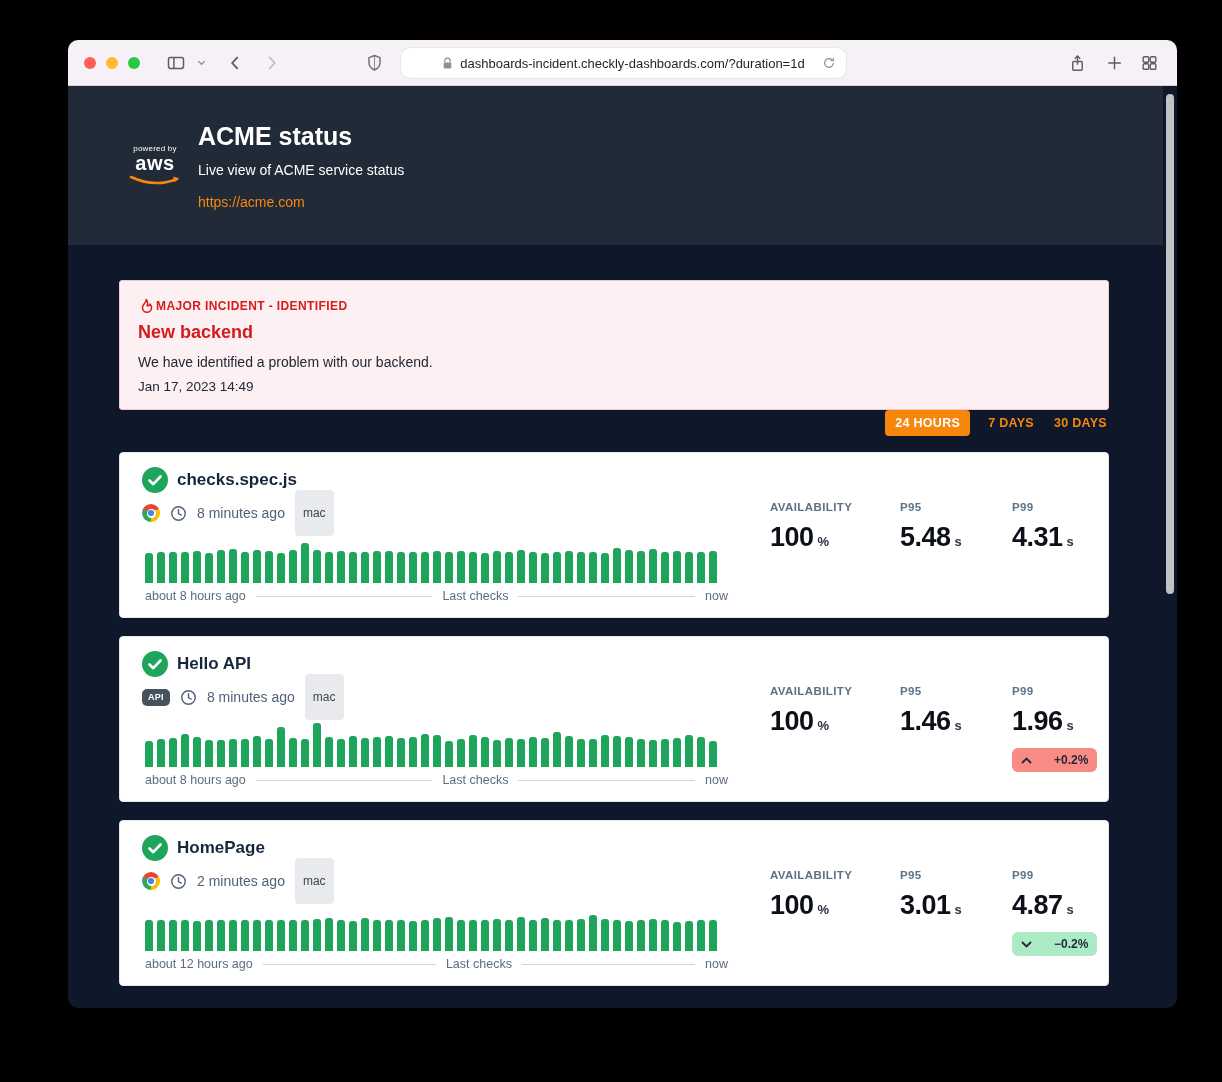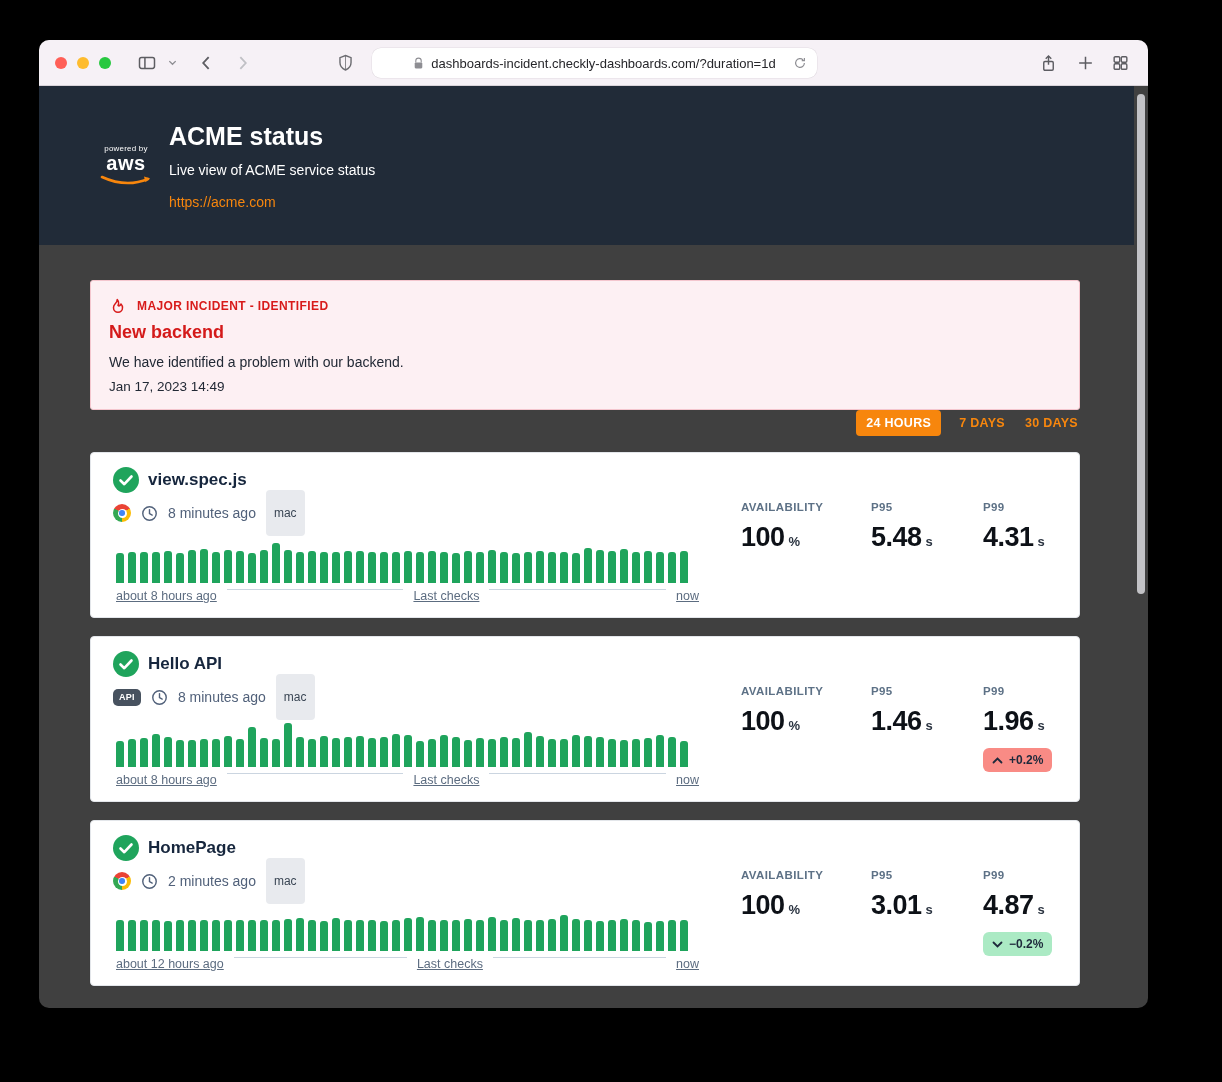--- a/index.html
+++ b/index.html
@@ -1,21 +1,21 @@
 <!DOCTYPE html>
 <html><head>
 <meta charset="utf-8">
 <style>
   * { margin:0; padding:0; box-sizing:border-box; }
   html,body { width:1222px; height:1082px; background:#000; font-family:"Liberation Sans","DejaVu Sans",sans-serif; }
   .stage { position:relative; width:1222px; height:1082px; background:#000; overflow:hidden; }
 
   
-  .window { position:absolute; left:39px; top:40px; width:1109px; height:968px;
-            background:#404040; border-radius:10px; overflow:hidden; }
+  .window { position:absolute; left:68px; top:40px; width:1109px; height:968px;
+            background:#0f172a; border-radius:10px; overflow:hidden; }
 
   
   .toolbar { position:relative; height:46px; background:#f6f1f6; border-bottom:1px solid #d9d3d9; }
   .tl { position:absolute; top:17px; width:12px; height:12px; border-radius:50%; }
   .tl.red { left:16px; background:#ff5f57; }
   .tl.yellow { left:38px; background:#febc2e; }
   .tl.green { left:60px; background:#28c840; }
   .tb-ic { position:absolute; top:13px; color:#5d5d62; }
   .tb-ic svg { display:block; }
   .urlbar { position:absolute; left:333px; top:8px; width:445px; height:30px; background:#fff;
@@ -39,21 +39,21 @@
   .hd-pass { display:flex; align-items:center; justify-content:flex-end; gap:8px;
              color:#71a850; font-size:17px; font-weight:bold; }
   .hd-inc { display:flex; align-items:center; justify-content:flex-end; gap:6px; margin-top:9px;
             color:#ef5350; font-size:13.5px; font-weight:bold; cursor:pointer; }
 
   
   .page { padding:35px 65px 0 51px; }
 
   .banner { width:990px; height:130px; background:#fdf0f3; border:1px solid #f4c6ce;
             border-radius:3px; padding:15px 18px; }
-  .banner .kicker-row { display:flex; align-items:center; gap:10px; color:#d81b1b; }
+  .banner .kicker-row { display:flex; align-items:center; color:#d81b1b; }
   .banner .kicker { font-size:12px; font-weight:bold; letter-spacing:.4px; }
   .banner .b-title { margin-top:7px; color:#d41a1a; font-size:18px; font-weight:bold; }
   .banner .b-body { margin-top:11px; color:#222935; font-size:14px; }
   .banner .b-time { margin-top:9px; color:#222935; font-size:13.5px; }
 
   .time-range { width:990px; display:flex; justify-content:flex-end;
                 align-items:center; gap:16px; }
   .tr-btn { border:none; background:none; font-family:inherit; color:#f7860d; font-size:12.5px;
             font-weight:bold; letter-spacing:.3px; padding:6px 2px; cursor:pointer; }
   .tr-btn.active { background:#f7860d; color:#fff; border-radius:4px; padding:6px 10px; }
@@ -74,33 +74,33 @@
   .chrome::after { content:""; position:absolute; left:6.25px; top:6.25px; width:5.5px; height:5.5px;
                    background:#4285f4; border-radius:50%; }
   .api-badge { background:#47525f; color:#fff; font-size:9px; font-weight:bold; letter-spacing:.3px;
                border-radius:5px; padding:4px 6px; line-height:1; }
   .tag { background:#e8eaee; color:#3a4654; font-size:12px; border-radius:4px; padding:16px 8px; }
 
   .bars { position:absolute; left:25px; top:84px; width:578px; height:46px;
           display:flex; align-items:flex-end; gap:4px; }
   .bar { width:8px; background:#1fa45c; border-radius:3px 3px 0 0; }
 
-  .axis { position:absolute; left:25px; top:136px; width:583px; display:flex; align-items:flex-start;
-          gap:10px; color:#5c6c80; font-size:12.5px;text-decoration:underline; }
+  .axis { position:absolute; left:25px; top:136px; width:583px; display:flex; align-items:center;
+          gap:10px; color:#5c6c80; font-size:12.5px; }
   .axis .line { flex:1; height:1px; background:#cbd5e0; }
 
   .stats { position:absolute; left:650px; top:48px; display:flex; }
   .stat { width:130px; }
   .stat.p95 { width:112px; }
   .stat.p99 { width:106px; }
   .stat .lbl { font-size:11.5px; font-weight:bold; letter-spacing:.4px; color:#5d7186; }
   .stat .val-row { margin-top:9px; white-space:nowrap; }
   .stat .val { font-size:27px; font-weight:bold; color:#0d1117; letter-spacing:-.5px; }
   .stat .unit { font-size:13px; font-weight:bold; color:#2a3340; margin-left:4px; }
-  .delta { margin-top:11px; display:inline-flex; align-items:center; gap:6px; padding:5px 9px;
+  .delta { margin-top:11px; display:inline-flex; align-items:center; gap:22px; padding:5px 9px;
            border-radius:6px; font-size:12px; font-weight:bold; color:#1e293b; }
   .delta-bad { background:#f98b85; }
   .delta-good { background:#abeac4; }
 </style>
 </head>
 <body>
 
 <div class="stage">
   <div class="window">
 
@@ -213,21 +213,21 @@
           <button class="tr-btn">30 DAYS</button>
         </div>
 
       <div>
           <div class="card">
     <span class="check-ok">
       <svg width="26" height="26" viewBox="0 0 26 26">
         <polyline points="7.5 13.5 11.3 17.2 18.5 9.5" fill="none" stroke="#fff" stroke-width="2.6" stroke-linecap="round" stroke-linejoin="round"></polyline>
       </svg>
     </span>
-    <div class="card-title">view.spec.js</div>
+    <div class="card-title">checks.spec.js</div>
 
     <div class="meta">
       <span class="chrome"></span>
 
       <span style="display:flex;">
         <svg width="17" height="17" viewBox="0 0 24 24" fill="none" stroke="#51617a" stroke-width="2" stroke-linecap="round">
           <circle cx="12" cy="12" r="9.5"></circle>
                   <polyline points="12 6.5 12 12 15.8 14.2"></polyline>
         </svg>
       </span>

